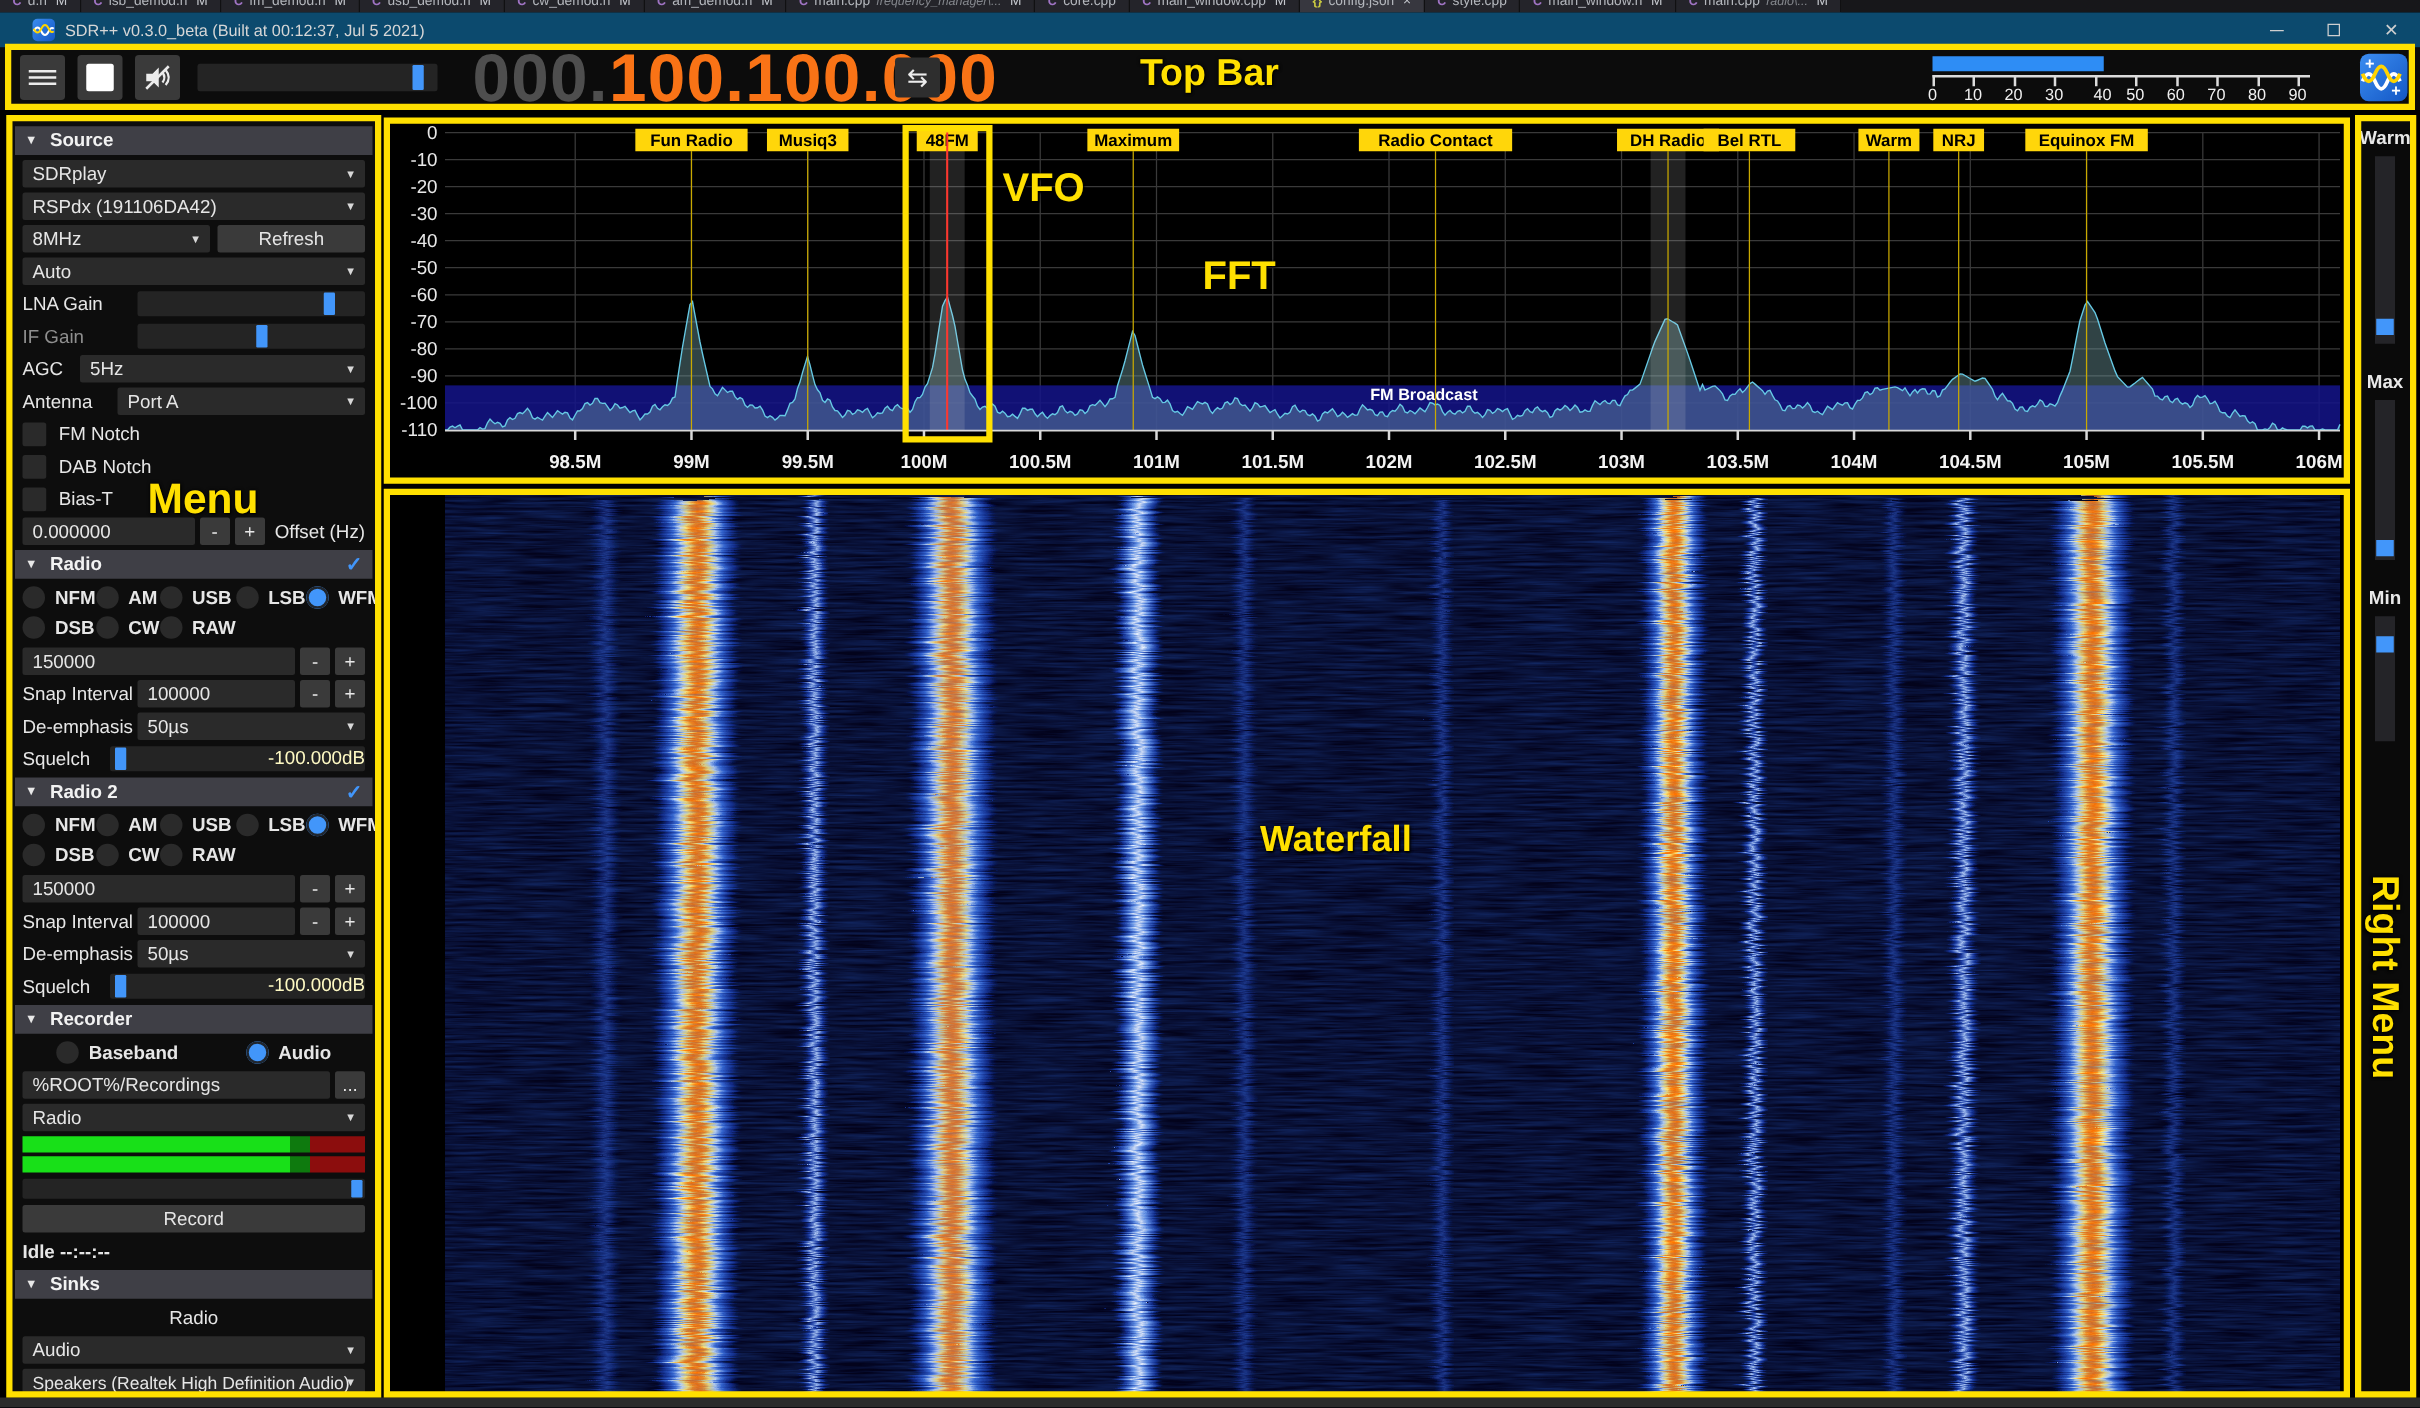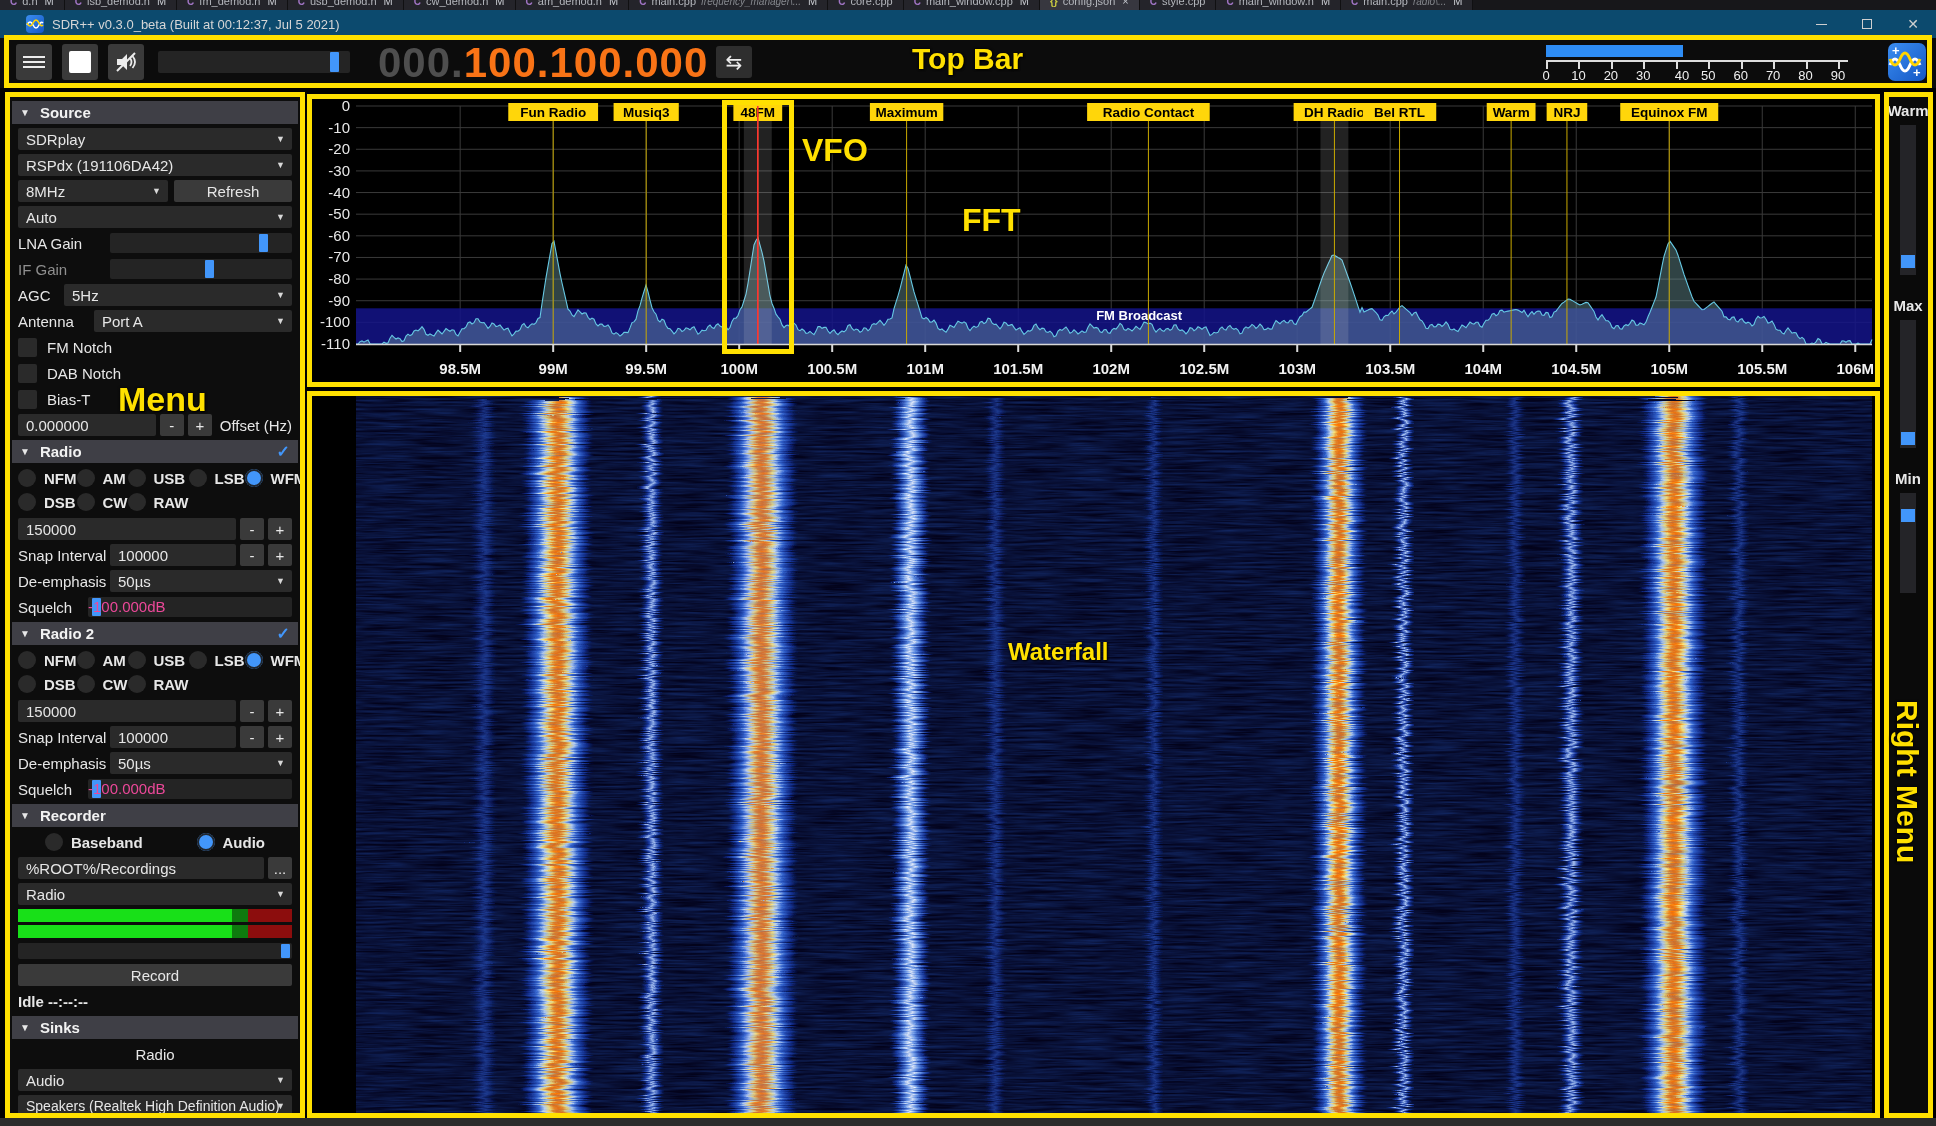--- a/index.html
+++ b/index.html
@@ -35,21 +35,21 @@
   
   #topbar{position:absolute;left:0;top:38px;width:1936px;height:50px;background:#0c0c0c;}
   .tbtn{position:absolute;width:36px;height:36px;top:6px;background:#3a3a3a;border-radius:3px;
         display:flex;align-items:center;justify-content:center;}
   #btn-menu{left:16px;} #btn-stop{left:62px;} #btn-mute{left:108px;}
   #btn-menu .bar{width:22px;height:2px;background:#ececec;margin:3px 0;}
   #btn-stop .sq{width:22px;height:22px;background:#fff;border-radius:2px;}
   #vol-track{position:absolute;left:158px;top:13px;width:192px;height:22px;background:#242424;border-radius:2px;}
   #vol-handle{position:absolute;top:1px;width:9px;height:20px;background:#4296fa;border-radius:1px;}
   #freq{position:absolute;left:378px;top:0px;height:50px;display:flex;align-items:center;
-        font-size:42px;font-weight:bold;letter-spacing:1px;}
+        font-size:54px;font-weight:bold;letter-spacing:1px;}
   #freq .dim{color:#4e4e4e;} #freq .bright{color:#f97316;}
   #btn-swap{position:absolute;left:716px;top:8px;width:36px;height:32px;background:#2e2e2e;
         border-radius:3px;display:flex;align-items:center;justify-content:center;color:#ececec;font-size:20px;}
   #snr{position:absolute;left:1540px;top:5px;width:312px;height:40px;}
   #snr-bar{position:absolute;left:6px;top:2px;height:12px;background:#2e8df5;}
   #snr-base{position:absolute;left:6px;right:4px;top:17px;height:2px;background:#dcdcdc;}
   .snr-tick{position:absolute;top:17px;width:2px;height:9px;background:#dcdcdc;}
   .snr-lab{position:absolute;top:25px;transform:translateX(-50%);color:#f0f0f0;font-size:13px;}
   #logo{position:absolute;left:1888px;top:5px;width:38px;height:38px;border-radius:7px;
         background:linear-gradient(135deg,#3b8df0,#1457c5);overflow:hidden;}
@@ -62,21 +62,21 @@
   .mhead .tri{font-size:10px;margin-right:10px;color:#e8e8e8;}
   .mhead .check{position:absolute;right:8px;color:#4296fa;font-weight:bold;font-size:16px;}
   .mrow{height:22px;margin:4px 8px;display:flex;align-items:center;position:relative;}
   .msel{flex:1;height:22px;background:#2a2a2a;border-radius:2px;display:flex;align-items:center;
         padding:0 8px;position:relative;}
   .msel .arrow{position:absolute;right:7px;font-size:9px;color:#d8d8d8;}
   .lbl{width:92px;flex:0 0 auto;}
   .lbl.dim{color:#8f8f8f;}
   .hslider{flex:1;height:20px;background:#242424;border-radius:2px;position:relative;}
   .hhandle{position:absolute;top:1px;width:9px;height:18px;background:#4296fa;border-radius:1px;}
-  .sqval{position:absolute;left:0;right:0;text-align:left;line-height:20px;color:#ec4899;}
+  .sqval{position:absolute;left:0;right:0;text-align:right;line-height:20px;color:#fef9c3;}
   .cbox{width:19px;height:19px;background:#2a2a2a;border-radius:2px;margin-right:10px;flex:0 0 auto;}
   .minput{flex:1;height:22px;background:#2a2a2a;border-radius:2px;display:flex;align-items:center;padding:0 8px;}
   .sbtn{width:24px;height:22px;background:#3a3a3a;border-radius:2px;margin-left:4px;
         display:flex;align-items:center;justify-content:center;color:#e8e8e8;}
   .mbtn{flex:1;height:22px;background:#3a3a3a;border-radius:2px;display:flex;align-items:center;
         justify-content:center;}
   .modes{display:grid;grid-template-columns:1fr 1fr 1fr 1fr 1fr;margin:2px 8px;}
   .mode{height:22px;display:flex;align-items:center;margin:1px 0;}
   .mcirc{width:18px;height:18px;border-radius:50%;background:#2a2a2a;margin-right:8px;flex:0 0 auto;}
   .mcirc.on{background:#4296fa;box-shadow:inset 0 0 0 2px #20262e;}
@@ -771,14 +771,14 @@
 <div class="annbox" style="left:4px;top:35px;width:1928px;height:53px"></div>
 <div class="annbox" style="left:5px;top:92px;width:300px;height:1026px"></div>
 <div class="annbox" style="left:307px;top:94px;width:1573px;height:293px"></div>
 <div class="annbox" style="left:307px;top:391px;width:1573px;height:727px"></div>
 <div class="annbox" style="left:1884px;top:92px;width:49px;height:1026px"></div>
 <div class="annbox" style="left:722px;top:100px;width:72px;height:254px"></div>
 <div class="annlabel" style="left:912px;top:42px;font-size:30px">Top Bar</div>
 <div class="annlabel" style="left:118px;top:380px;font-size:34px">Menu</div>
 <div class="annlabel" style="left:802px;top:132px;font-size:32px">VFO</div>
 <div class="annlabel" style="left:962px;top:202px;font-size:32px">FFT</div>
-<div class="annlabel" style="left:1008px;top:638px;font-size:24px">Waterfall</div>
+<div class="annlabel" style="left:1008px;top:656px;font-size:29px">Waterfall</div>
 <div class="annlabel" id="ann-right-label" style="left:1890px;top:700px;font-size:30px">Right Menu</div>
 
 </body></html>

